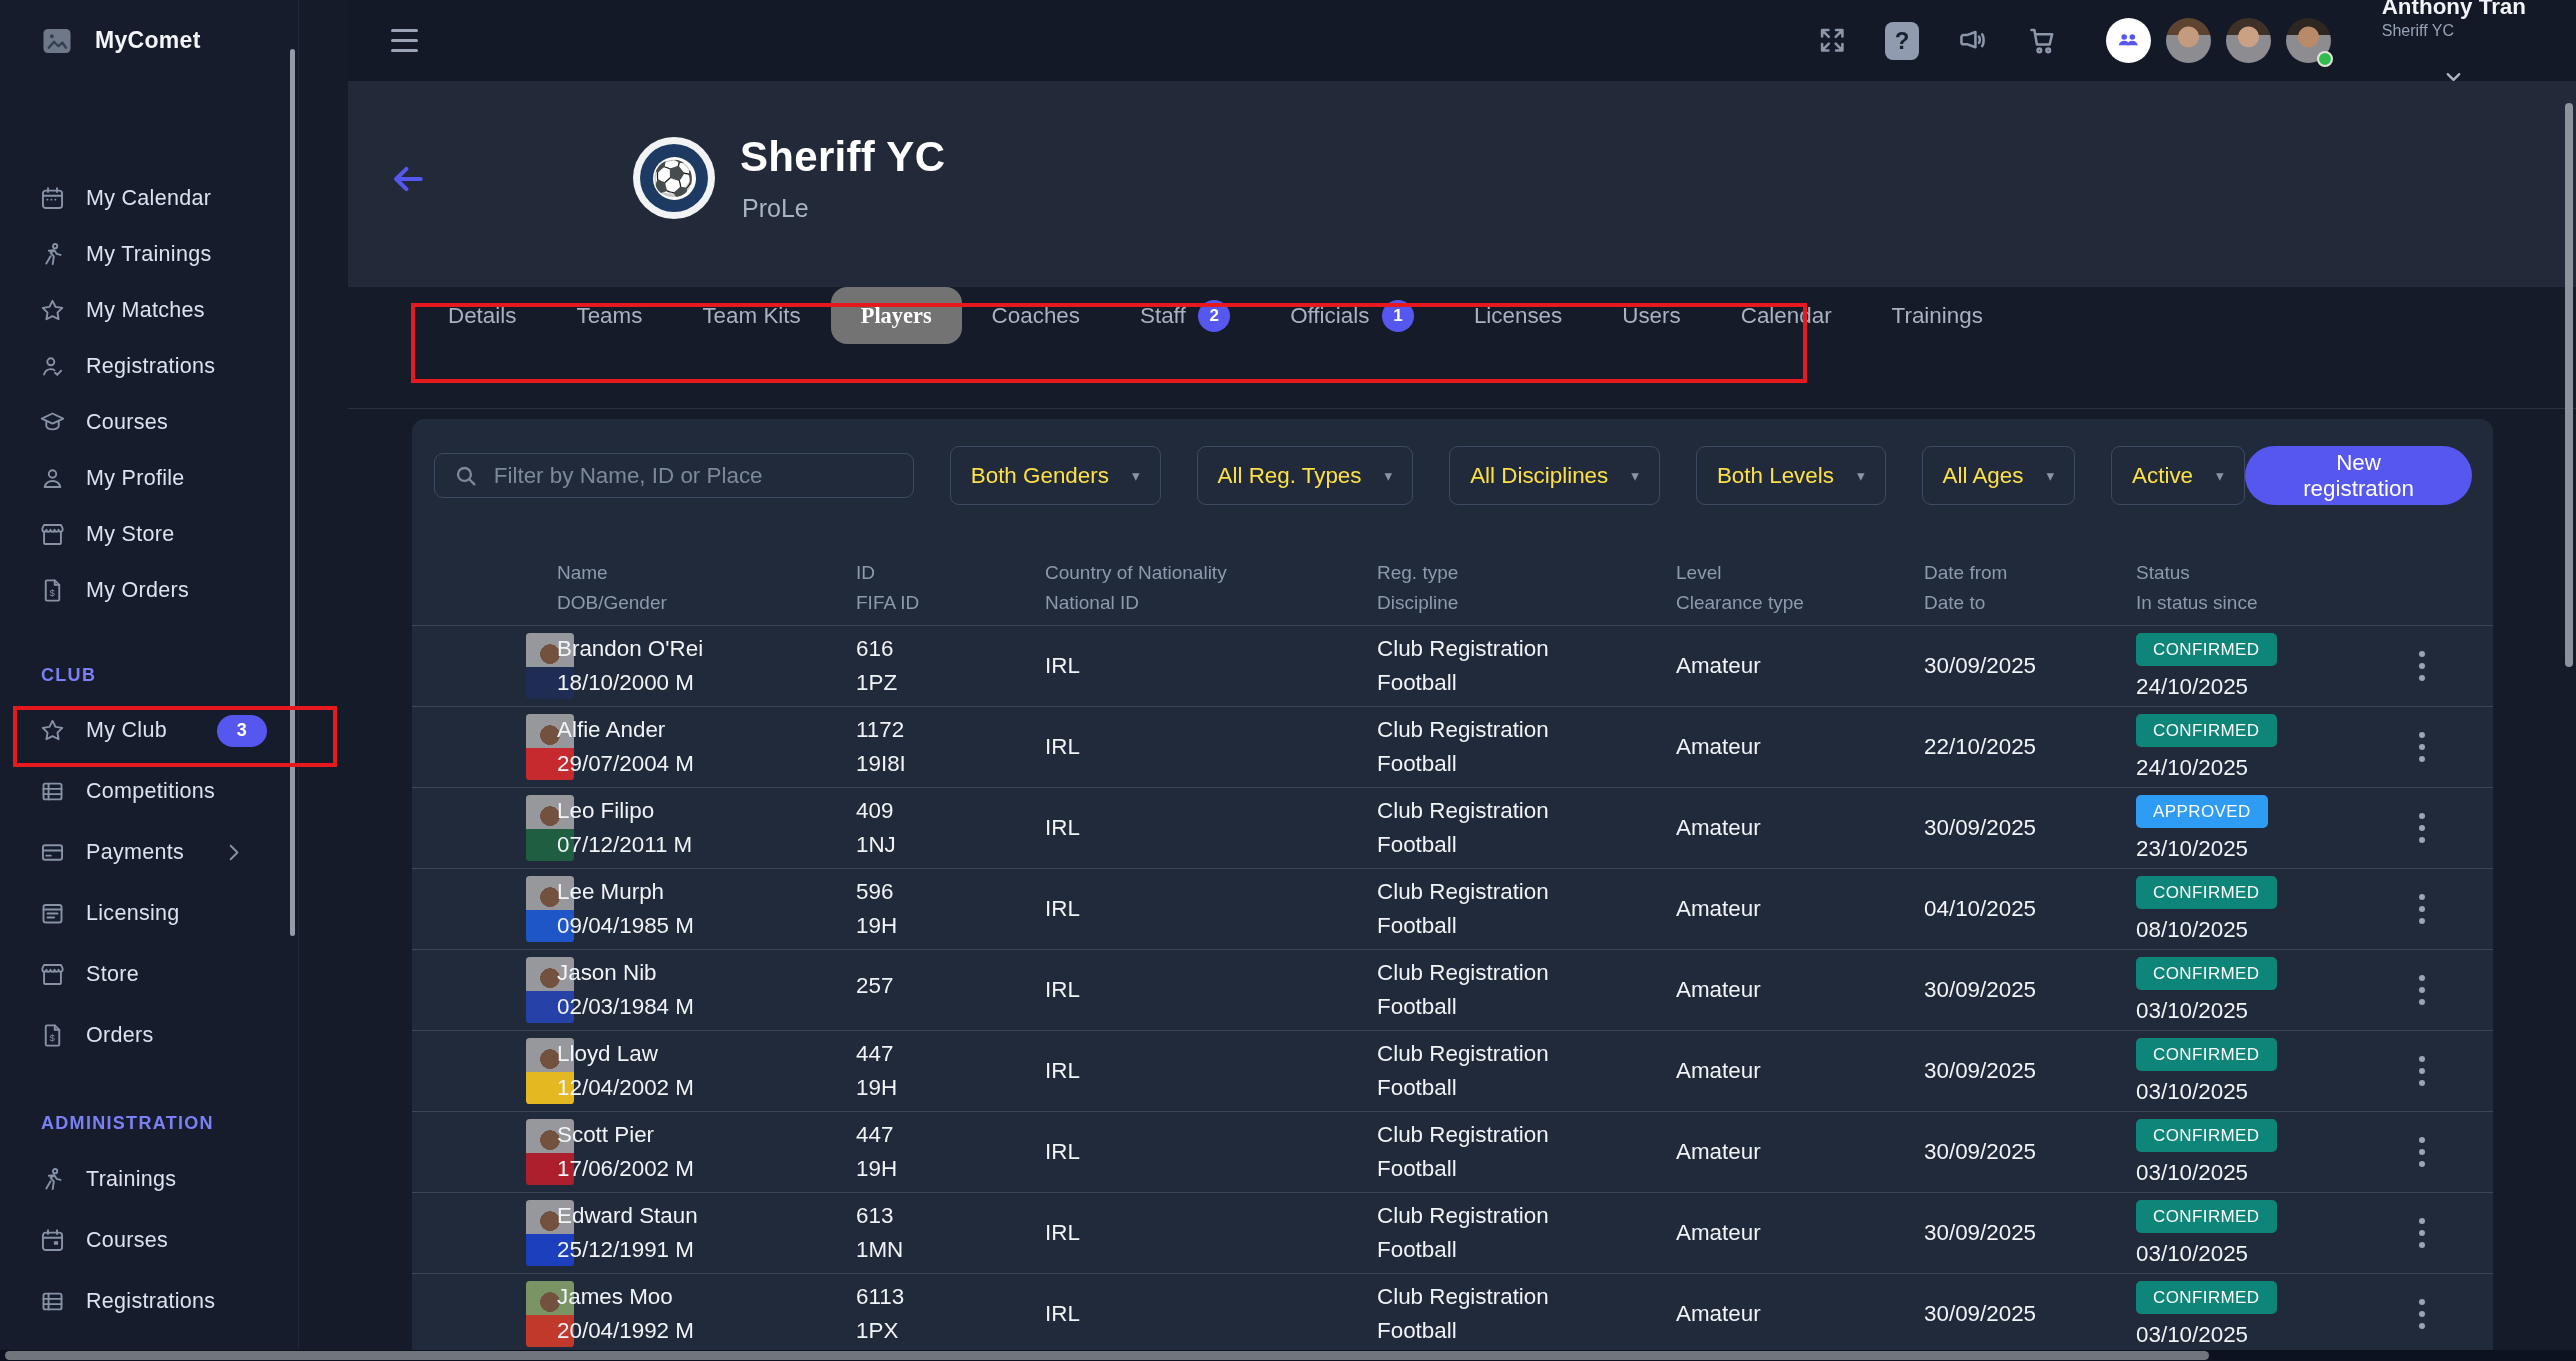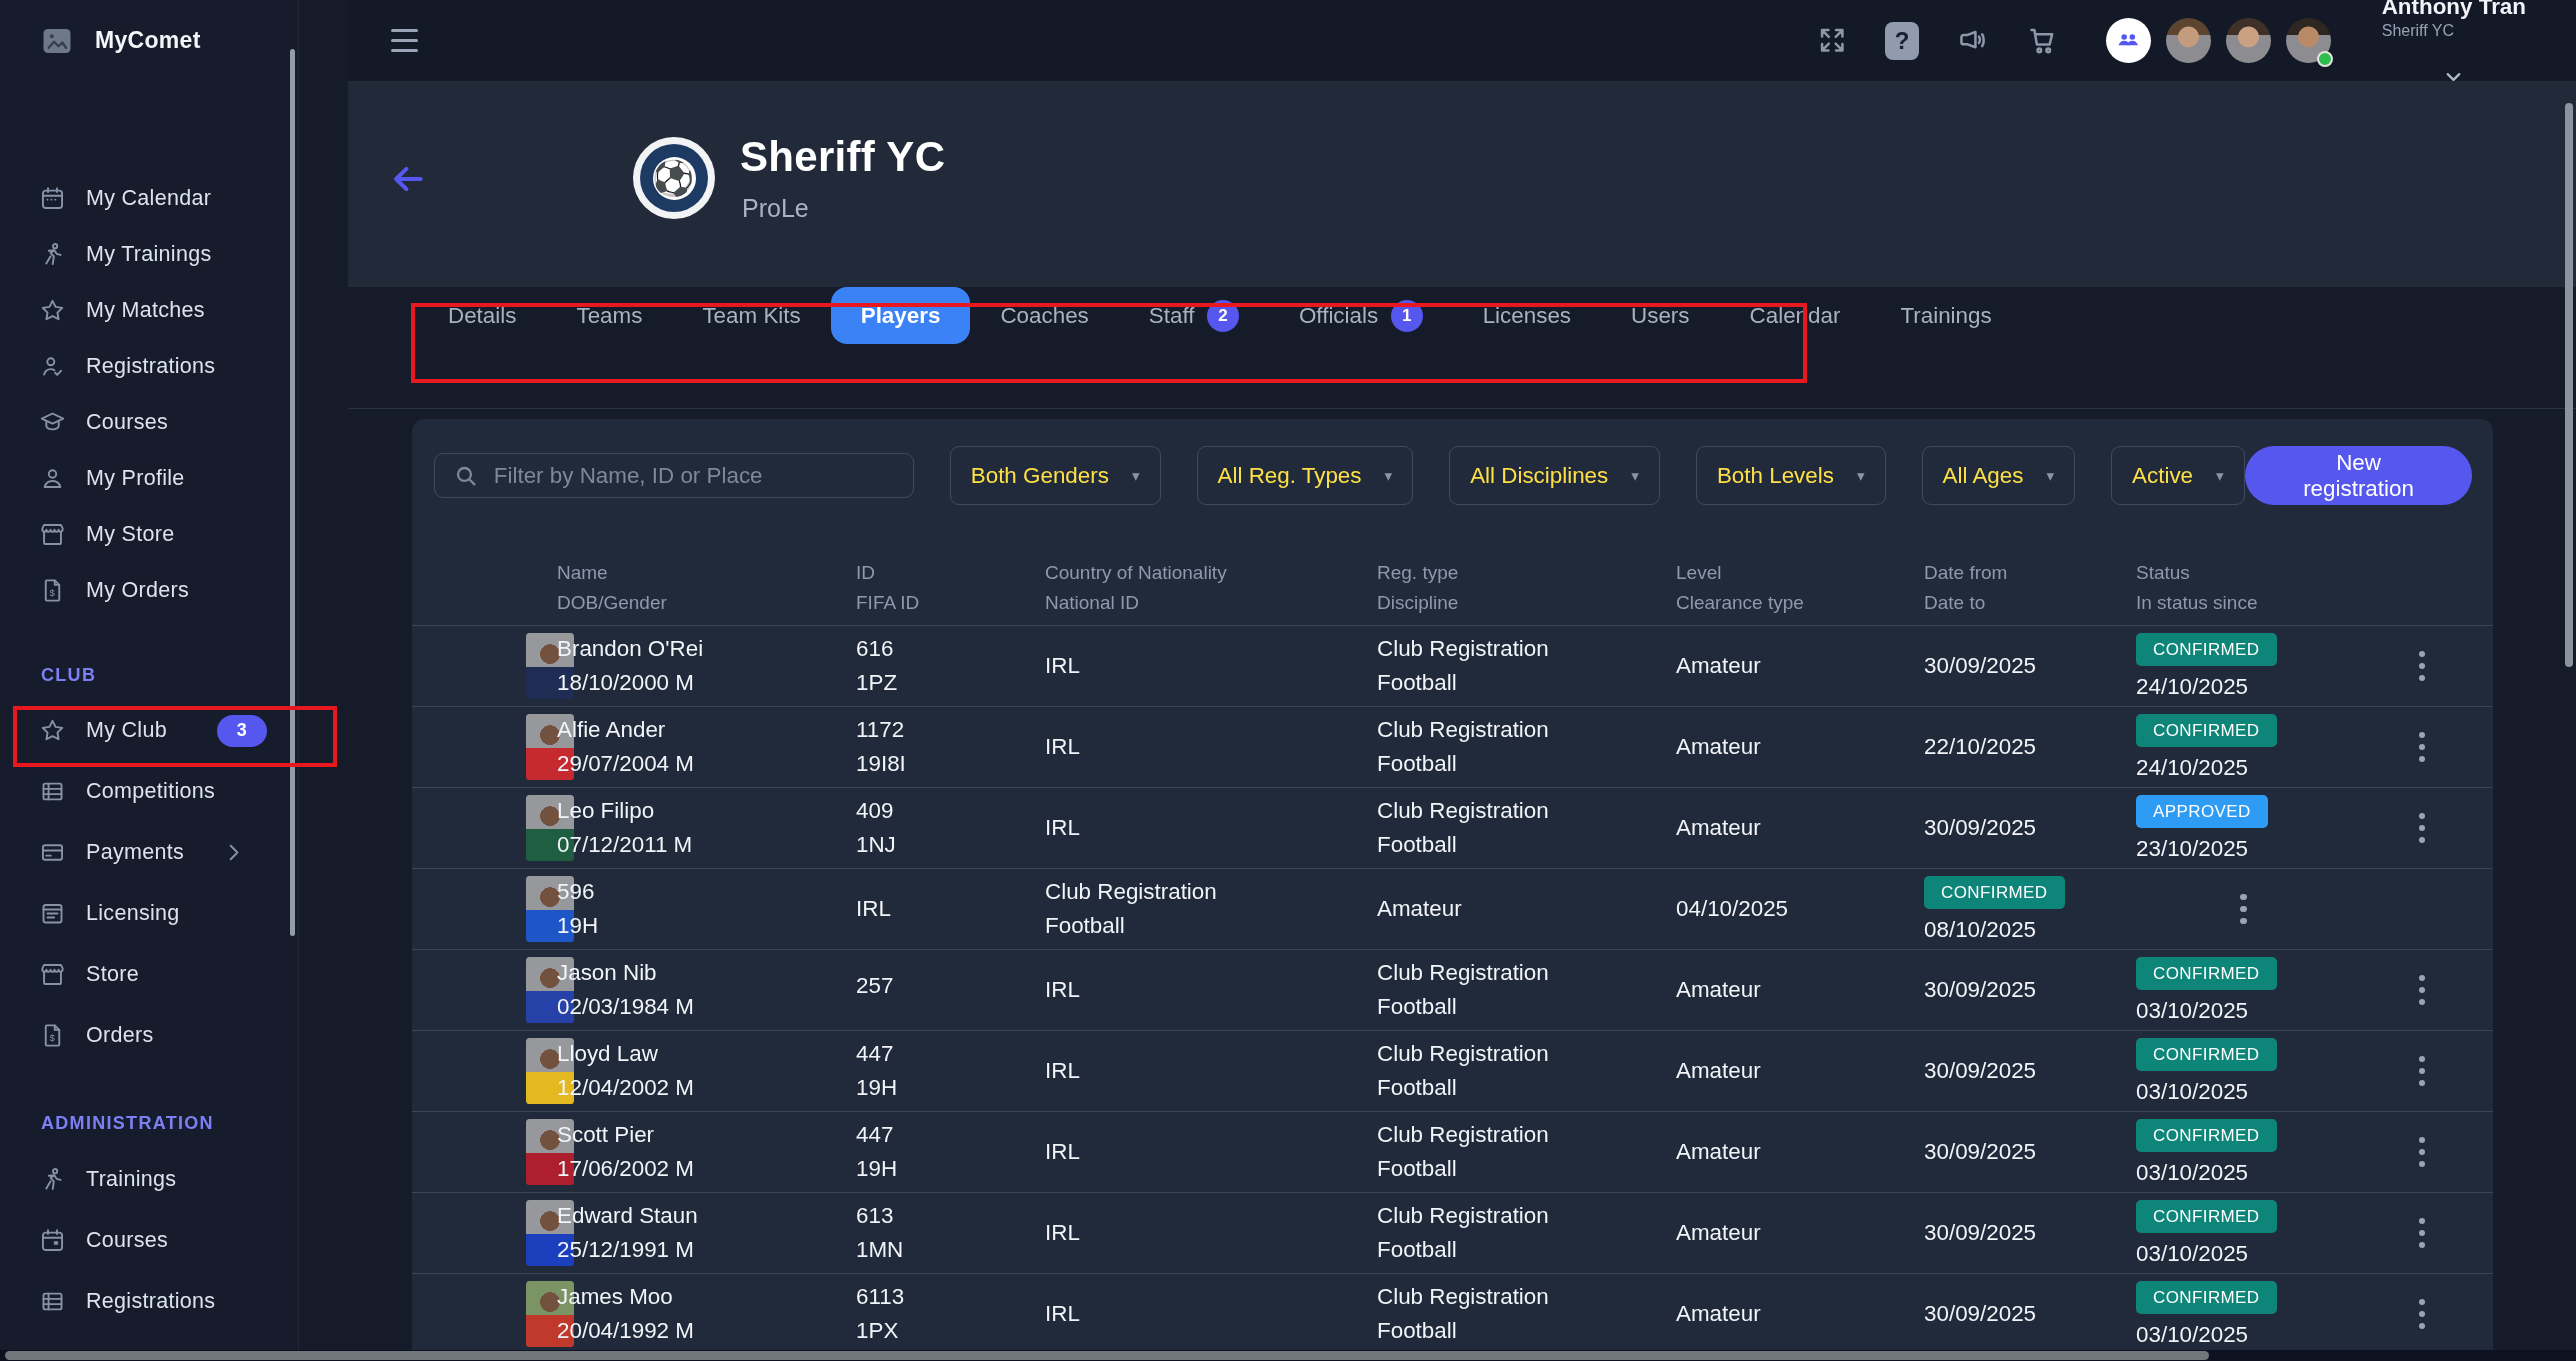--- a/index.html
+++ b/index.html
@@ -61,21 +61,21 @@
   .crest-core{width:43px;height:43px;border-radius:50%;background:#fff;display:flex;align-items:center;justify-content:center;
     font-size:34px;line-height:1;color:#14233c;}
   .club-title{position:absolute;left:392px;top:52px;font-size:42px;font-weight:bold;color:#fff;letter-spacing:0.3px;}
   .club-sub{position:absolute;left:394px;top:113px;font-size:25px;color:#aab3c2;}
 
   
   .tabsbar{position:absolute;left:348px;top:287px;right:0;height:122px;border-bottom:1.8px solid #2a3242;
     display:flex;padding-left:70px;}
   .tab{display:flex;align-items:center;height:57px;padding:0 30px;border-radius:16px;
     font-size:22.4px;color:#a9b2c2;cursor:pointer;white-space:nowrap;}
-  .tab.active{background:#3b82f6;color:#fff;font-weight:bold;}
+  .tab.active{background:#737373;color:#fff;font-weight:bold;font-family:Liberation Serif, serif;}
   .tab-badge{margin-left:12.5px;min-width:32px;height:32px;border-radius:16px;background:var(--accent);
     color:#fff;font-size:17px;font-weight:bold;display:flex;align-items:center;justify-content:center;}
 
   
   .card{position:absolute;left:412px;top:419px;width:2081px;height:943px;background:#212a3a;border-radius:12.5px 12.5px 0 0;}
   .filters{position:absolute;left:21.5px;top:27px;right:20.6px;height:59px;display:flex;align-items:center;}
   .search{display:flex;align-items:center;gap:14.3px;width:486px;height:45px;border:1.8px solid #3e4a61;border-radius:9px;padding:0 18px;}
   .search .ico svg{width:25px;height:25px;stroke:#7d8899;stroke-width:2.2;}
   .search input{flex:1;background:transparent;border:none;outline:none;color:#e8ecf3;font-size:22.4px;font-family:inherit;}
   .search input::placeholder{color:#7d8899;}
@@ -618,20 +618,24 @@
             <i></i>
             <i></i>
             <i></i>
           </div>
   </div>
         <div class="trow tgrid">
     <div class="cell">
             <span class="photo" style="background: radial-gradient(10px at 50% 32%, rgb(114, 82, 63) 97%, transparent), linear-gradient(rgb(151, 152, 156) 0px, rgb(151, 152, 156) 52%, rgb(30, 86, 200) 52%, rgb(30, 86, 200) 100%);"></span>
           </div>
     <div class="cell">
+      <span>Lee Murph</span>
+      <span>09/04/1985 M</span>
+    </div>
+    <div class="cell">
       <span>596</span>
       <span>19H</span>
     </div>
     <div class="cell">
       <span>IRL</span>
     </div>
     <div class="cell">
       <span>Club Registration</span>
       <span>Football</span>
     </div>

